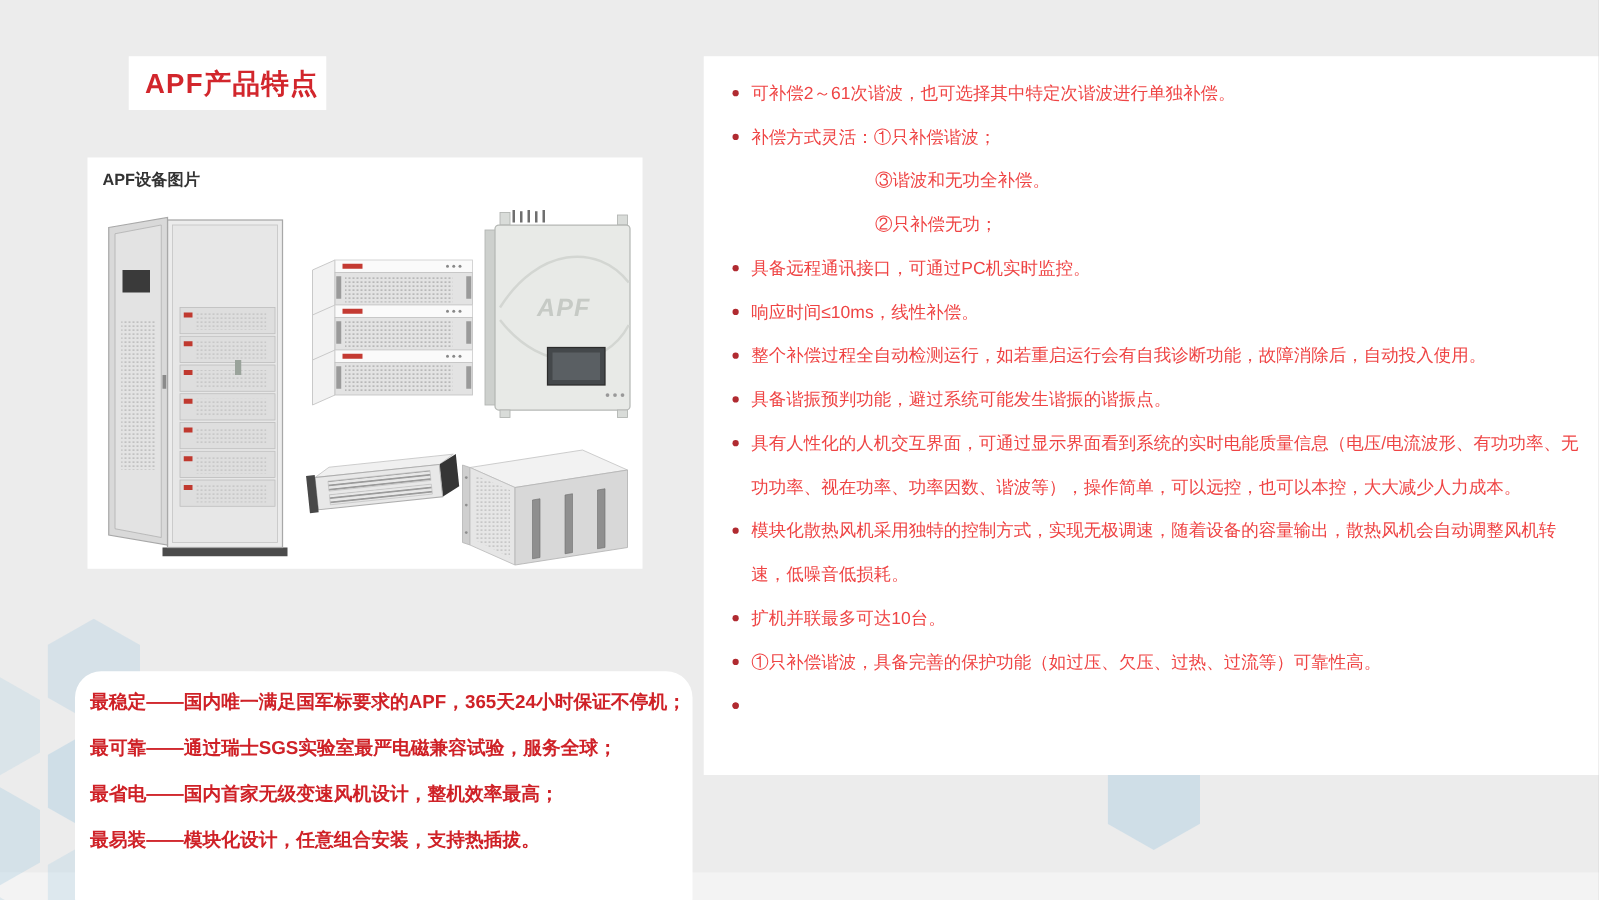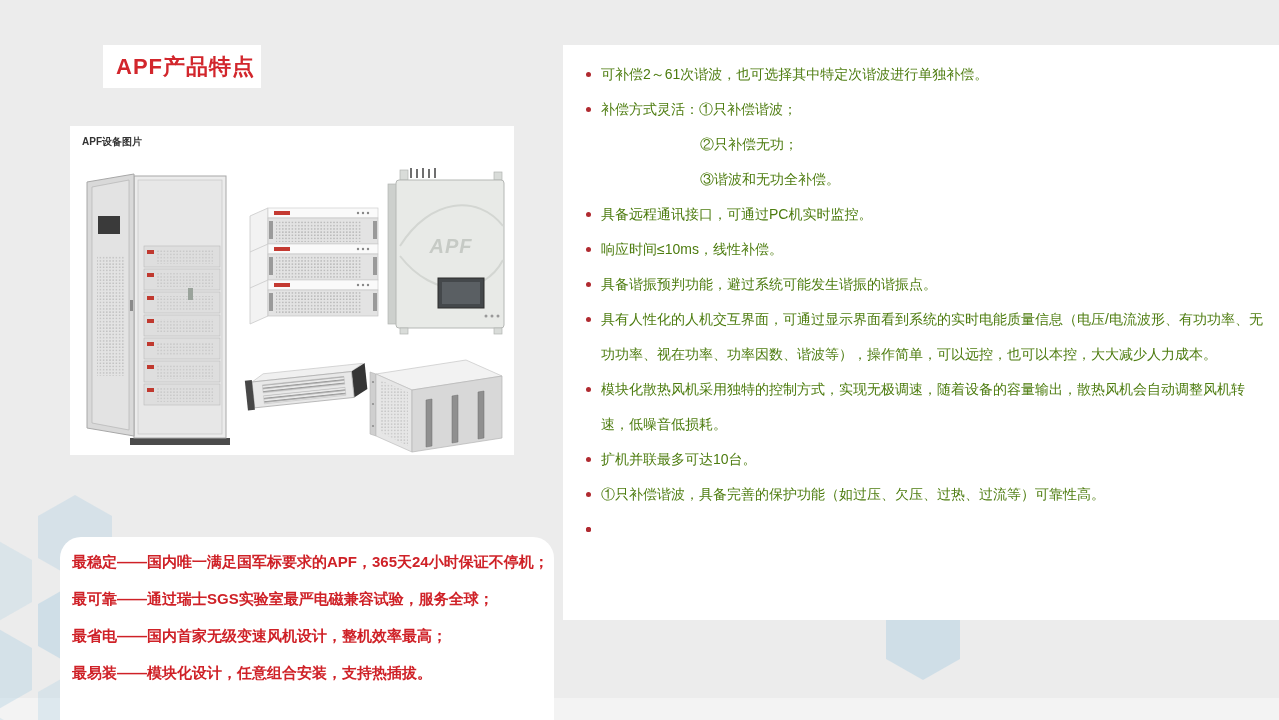--- a/index.html
+++ b/index.html
@@ -25,29 +25,29 @@
     left:72px; top:45px; width:158px; height:43px;
     display:flex; align-items:center; padding-left:13px; box-sizing:border-box;margin-left:31px;
   }
   .title-box span {
     font-size:22px; font-weight:bold; color:#d2262c; letter-spacing:1px; white-space:nowrap;
   }
 
   .image-panel { left:70px; top:126px; width:444px; height:329px; }
   .image-panel .label {
     position:absolute; left:12px; top:9px;
-    font-size:10px; font-weight:bold; color:#333333;
+    font-size:13px; font-weight:bold; color:#333333;
   }
   .image-panel svg { position:absolute; left:0; top:34px; }
 
   .features-panel { left:563px; top:45px; width:716px; height:575px; box-sizing:border-box;
     padding:12px 14px 0 23px; }
   .feature-row {
     position:relative; padding-left:15px;
-    font-size:14px; line-height:35px; color:#4d7c0f;
+    font-size:14px; line-height:35px; color:#ef4444;
   }
   .feature-row .dot {
     position:absolute; left:0; top:15px; width:5px; height:5px;
     border-radius:50%; background:#b02a30;
   }
   .feature-row.indent { padding-left:114px; }
 
   .highlights-panel { left:60px; top:537px; width:494px; height:202px;
     box-sizing:border-box; padding:6px 12px 0 12px;border-radius:21px; }
   .hl-line {
@@ -221,24 +221,25 @@
         <polygon points="356,240 362,239 362,286 356,287" fill="#8f8f8f" stroke="#6f6f6f" stroke-width="0.5"></polygon>
         <polygon points="382,236 388,235 388,282 382,283" fill="#8f8f8f" stroke="#6f6f6f" stroke-width="0.5"></polygon>
         <polygon points="408,232 414,231 414,278 408,279" fill="#8f8f8f" stroke="#6f6f6f" stroke-width="0.5"></polygon>
       </g>
     </svg>
   </div>
 
   <div class="panel features-panel">
     <div class="feature-row"><span class="dot"></span><span>可补偿2～61次谐波，也可选择其中特定次谐波进行单独补偿。</span></div>
     <div class="feature-row"><span class="dot"></span><span>补偿方式灵活：①只补偿谐波；</span></div>
+    <div class="feature-row indent"><span>③谐波和无功全补偿。</span></div>
     <div class="feature-row indent"><span>②只补偿无功；</span></div>
-    <div class="feature-row indent"><span>③谐波和无功全补偿。</span></div>
     <div class="feature-row"><span class="dot"></span><span>具备远程通讯接口，可通过PC机实时监控。</span></div>
     <div class="feature-row"><span class="dot"></span><span>响应时间≤10ms，线性补偿。</span></div>
+    <div class="feature-row"><span class="dot"></span><span>整个补偿过程全自动检测运行，如若重启运行会有自我诊断功能，故障消除后，自动投入使用。</span></div>
     <div class="feature-row"><span class="dot"></span><span>具备谐振预判功能，避过系统可能发生谐振的谐振点。</span></div>
     <div class="feature-row"><span class="dot"></span><span>具有人性化的人机交互界面，可通过显示界面看到系统的实时电能质量信息（电压/电流波形、有功功率、无功功率、视在功率、功率因数、谐波等），操作简单，可以远控，也可以本控，大大减少人力成本。</span></div>
     <div class="feature-row"><span class="dot"></span><span>模块化散热风机采用独特的控制方式，实现无极调速，随着设备的容量输出，散热风机会自动调整风机转速，低噪音低损耗。</span></div>
     <div class="feature-row"><span class="dot"></span><span>扩机并联最多可达10台。</span></div>
     <div class="feature-row"><span class="dot"></span><span>①只补偿谐波，具备完善的保护功能（如过压、欠压、过热、过流等）可靠性高。</span></div>
     <div class="feature-row"><span class="dot"></span></div>
     <div class="feature-row"><span class="dot"></span></div>
   </div>
 
   <div class="panel highlights-panel">

